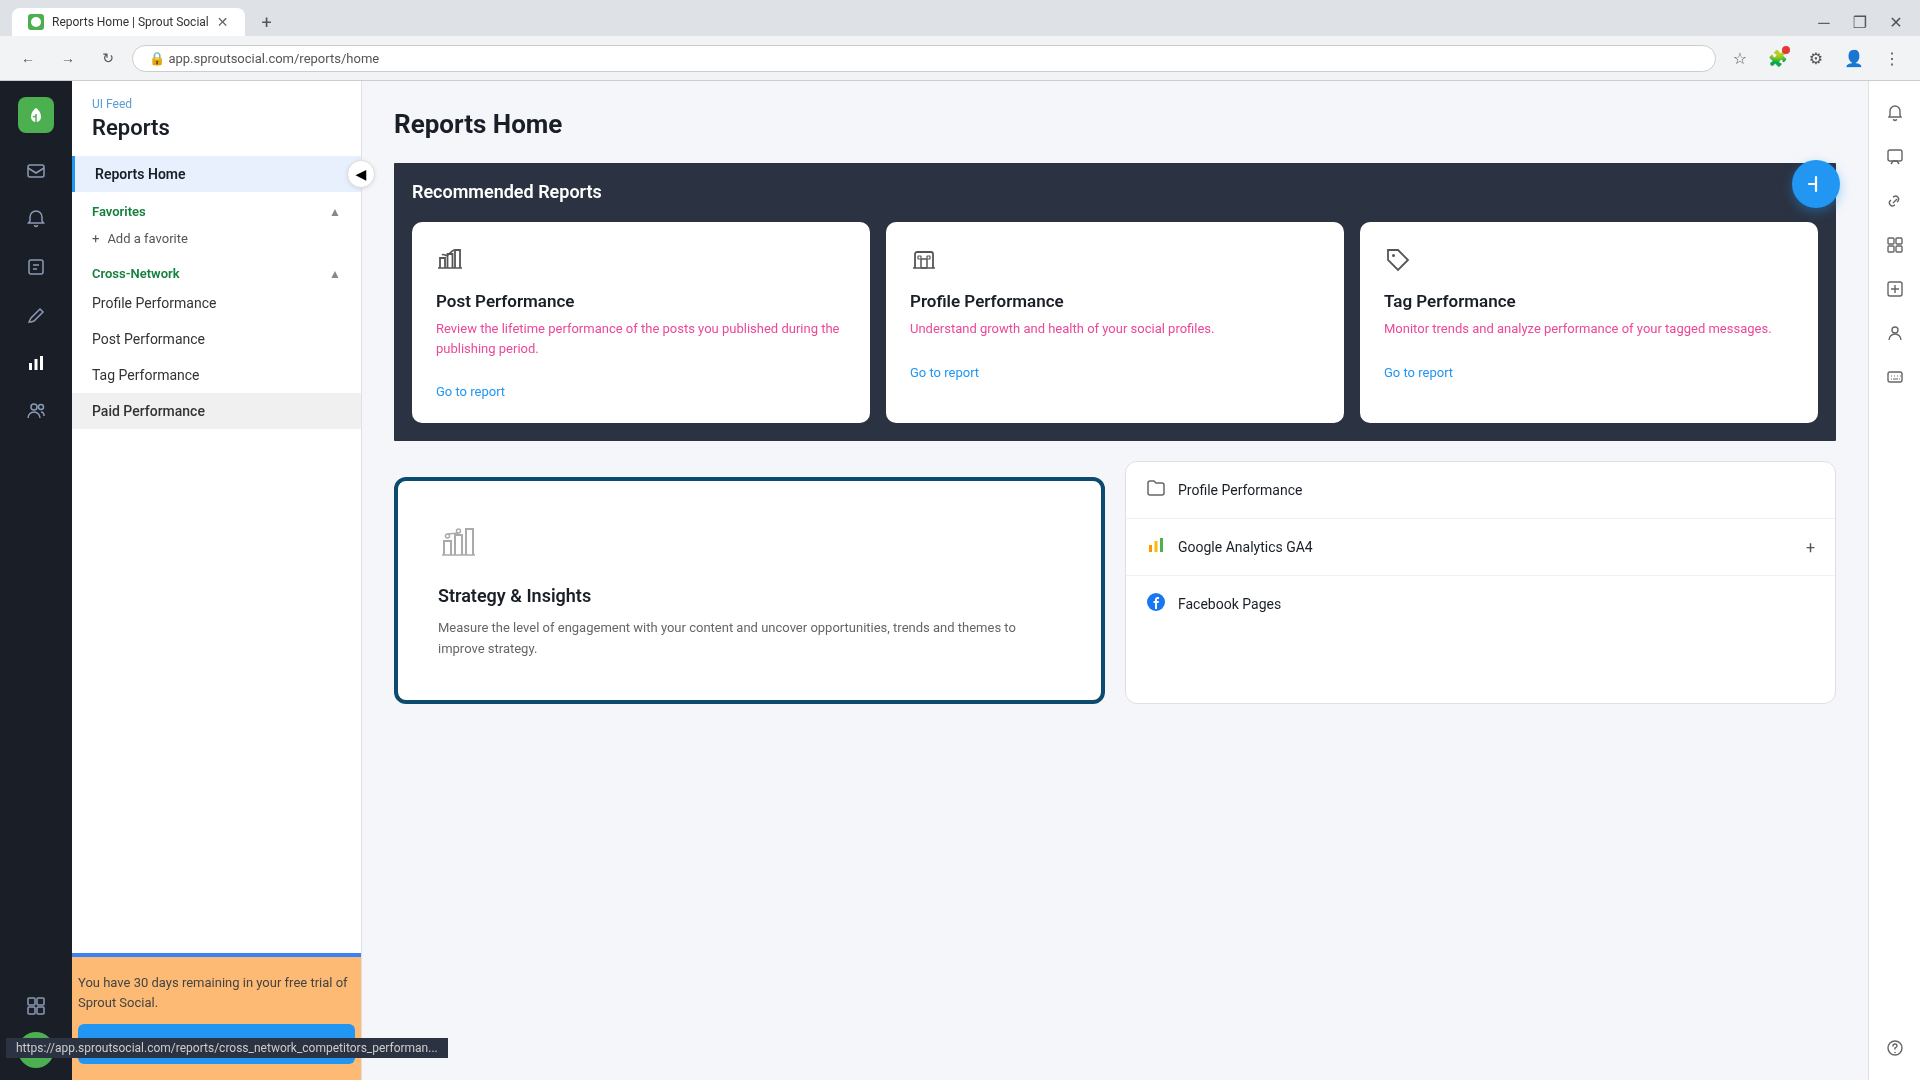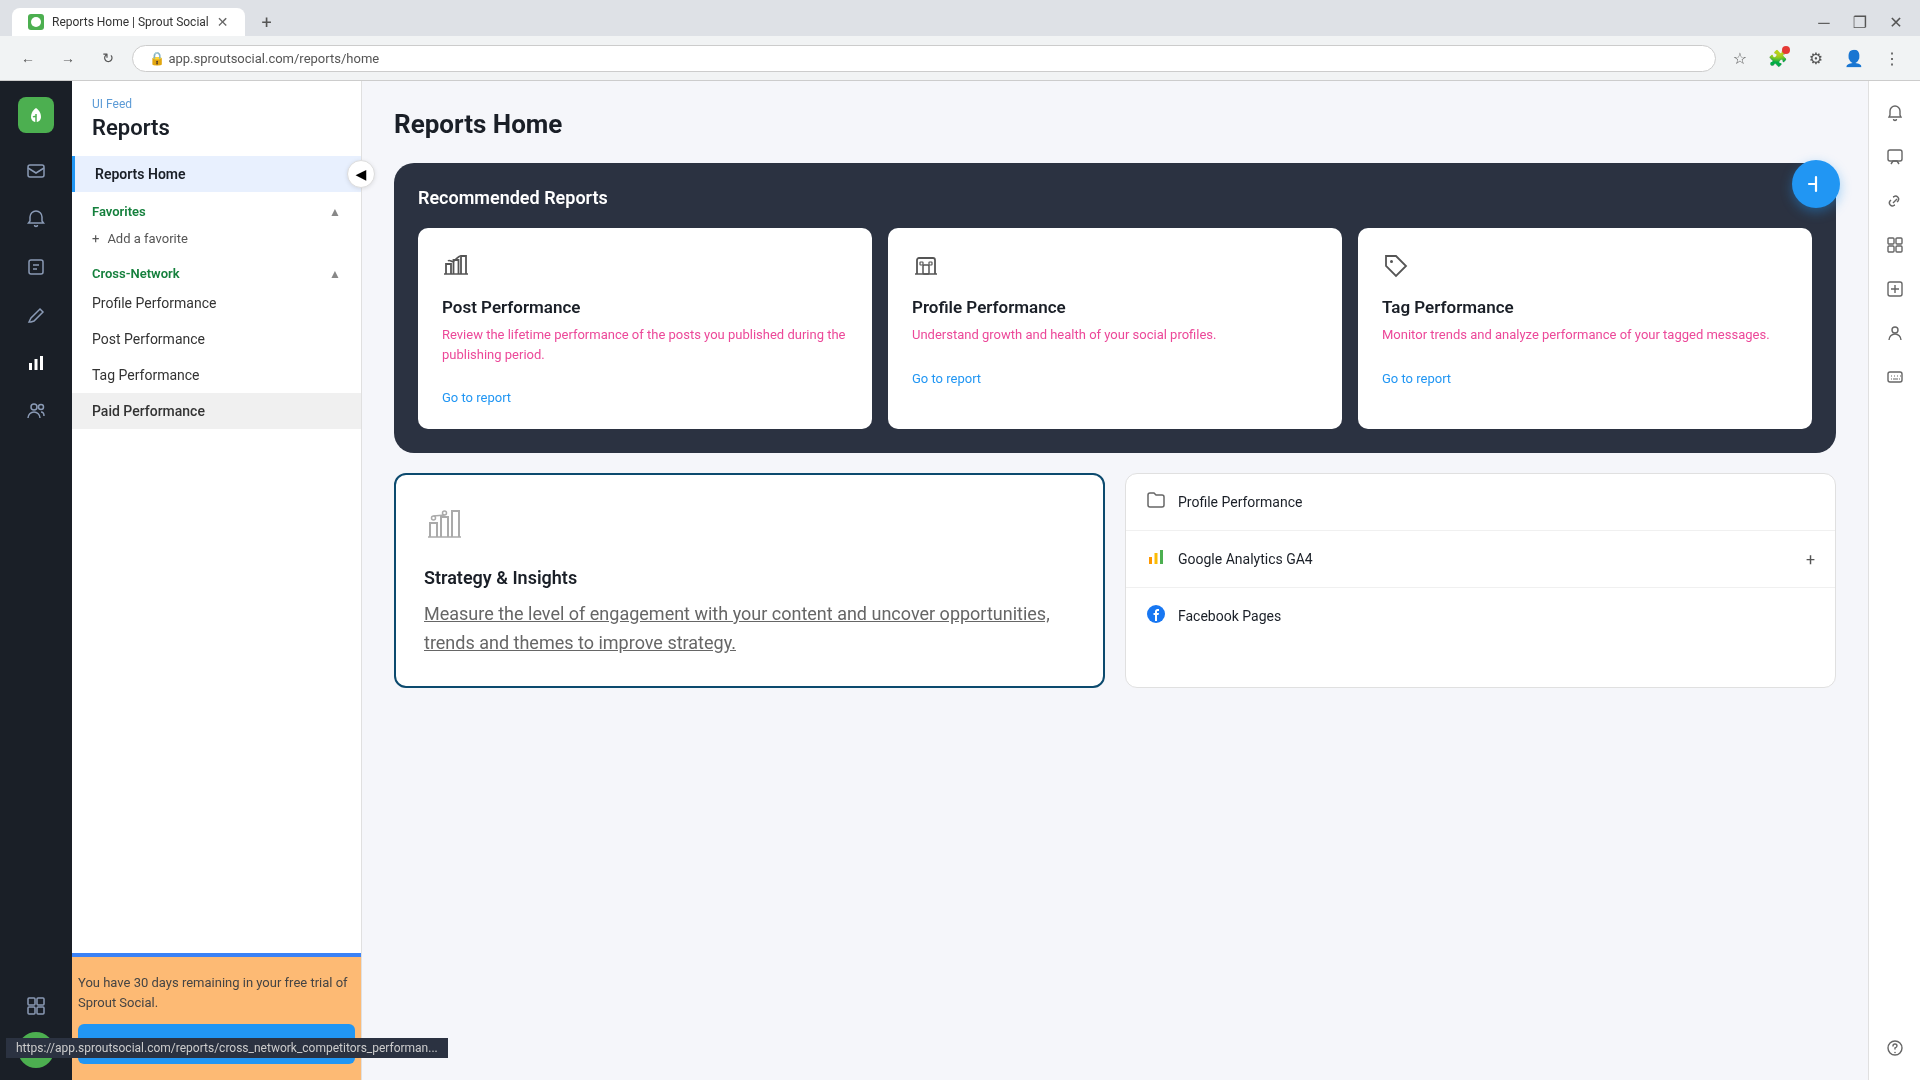--- a/index.html
+++ b/index.html
@@ -59,36 +59,36 @@
     
     .sidebar-collapse { position: absolute; left: 347px; top: 160px; width: 28px; height: 28px; background: #fff; border: 1px solid #ddd; border-radius: 50%; display: flex; align-items: center; justify-content: center; cursor: pointer; z-index: 10; box-shadow: 0 1px 4px rgba(0,0,0,0.1); }
 
     
     .main-content { flex: 1; overflow-y: auto; padding: 28px 32px; background: #f5f6fa; position: relative; }
     .main-content::-webkit-scrollbar { width: 8px; }
     .main-content::-webkit-scrollbar-thumb { background: #ccc; border-radius: 4px; }
     .page-title { font-size: 26px; font-weight: 700; color: #1a1f27; margin-bottom: 24px; }
 
     
-    .section-card { background: #2b3241; border-radius: 20px; padding: 24px; margin-bottom: 20px; }
+    .section-card { background: #2b3241; border-radius: 1px; padding: 18px; margin-bottom: 20px; }
     .section-title { font-size: 18px; font-weight: 600; color: #fff; margin-bottom: 20px; }
 
     .report-cards { display: grid; grid-template-columns: repeat(3, 1fr); gap: 16px; }
     .report-card { background: #fff; border-radius: 10px; padding: 24px; cursor: pointer; }
     .report-card-icon { font-size: 22px; color: #555; margin-bottom: 12px; }
     .report-card-title { font-size: 17px; font-weight: 600; color: #1a1f27; margin-bottom: 8px; }
     .report-card-desc { font-size: 13px; color: #ec4899; line-height: 1.5; margin-bottom: 25px; }
     .report-card-link { color: #2196f3; font-size: 13px; cursor: pointer; text-decoration: none; }
 
     
     .bottom-section { display: grid; grid-template-columns: 1fr 1fr; gap: 20px; }
-    .strategy-card { background: #fff; border-radius: 12px; padding: 28px; border: 2px solid #0c4a6e; }
+    .strategy-card { background: #fff; border-radius: 12px; padding: 40px; border: 4px solid #0c4a6e; margin-top: 16px; }
     .strategy-icon { font-size: 32px; color: #888; margin-bottom: 16px; }
     .strategy-title { font-size: 18px; font-weight: 600; color: #1a1f27; margin-bottom: 12px; }
-    .strategy-desc { font-size: 18px; color: #666; line-height: 1.6; text-decoration: underline; }
+    .strategy-desc { font-size: 13px; color: #666; line-height: 1.6; }
 
     .linked-reports { background: #fff; border-radius: 12px; border: 1px solid #e0e0e0; overflow: hidden; }
     .linked-report-item { display: flex; align-items: center; gap: 12px; padding: 16px 20px; border-bottom: 1px solid #f0f0f0; cursor: pointer; }
     .linked-report-item:last-child { border-bottom: none; }
     .linked-report-icon { font-size: 18px; color: #555; }
     .linked-report-icon.blue { color: #2196f3; }
     .linked-report-icon.orange { color: #ff9800; }
     .linked-report-name { font-size: 14px; color: #1a1f27; flex: 1; }
     .linked-report-action { color: #555; font-size: 16px; }
 

